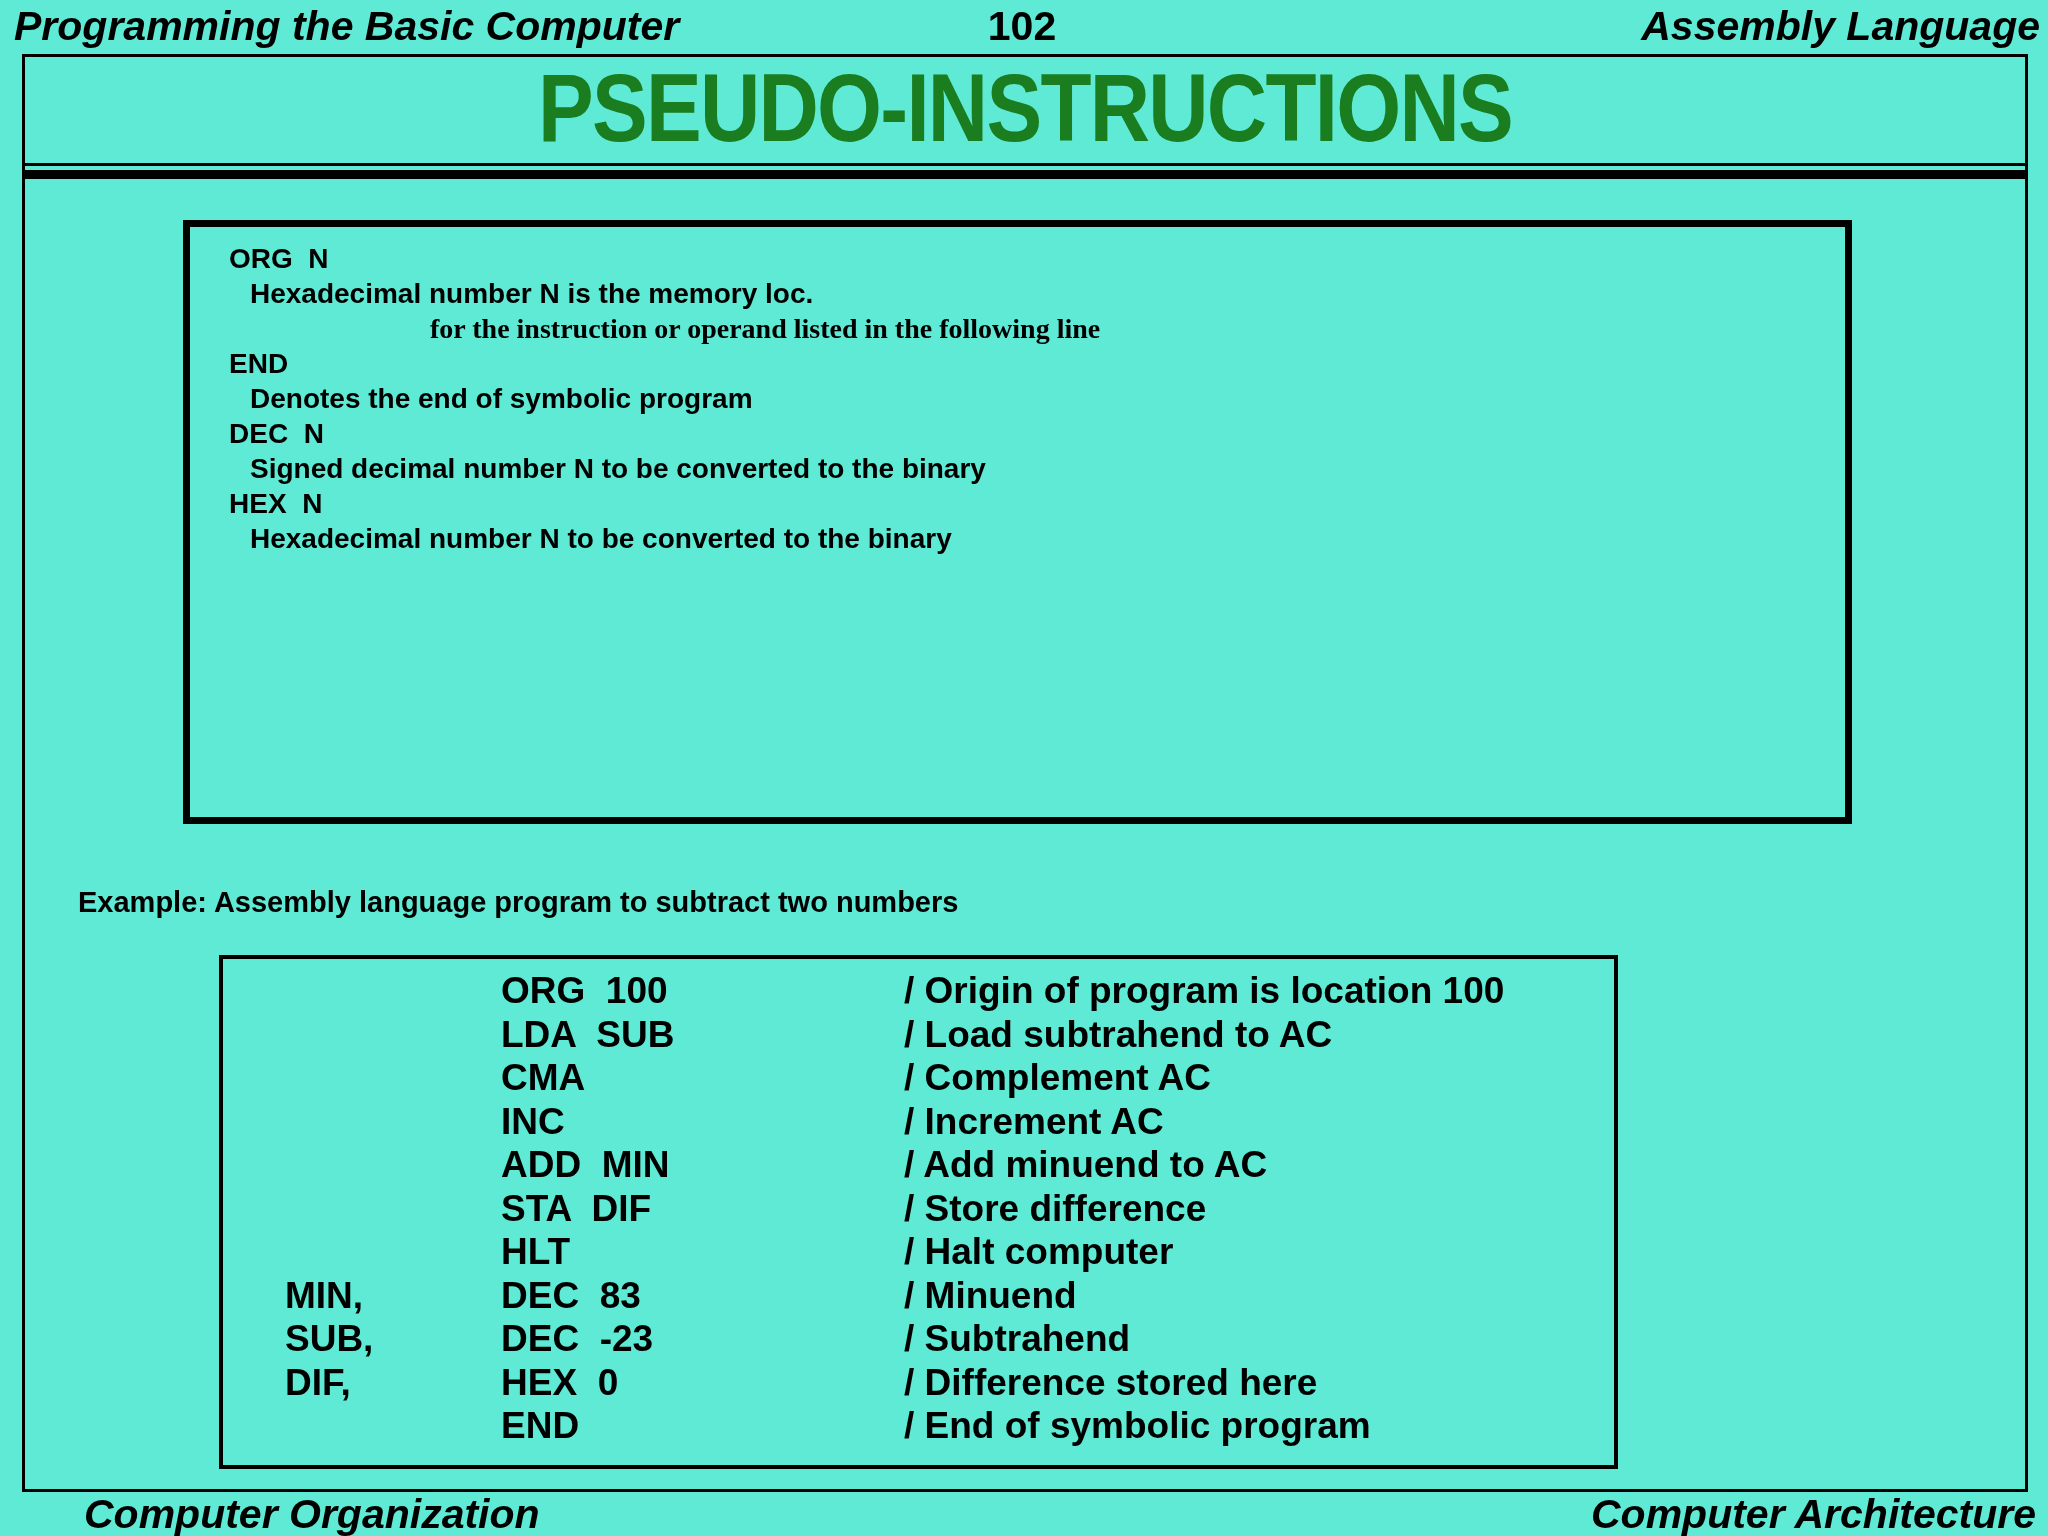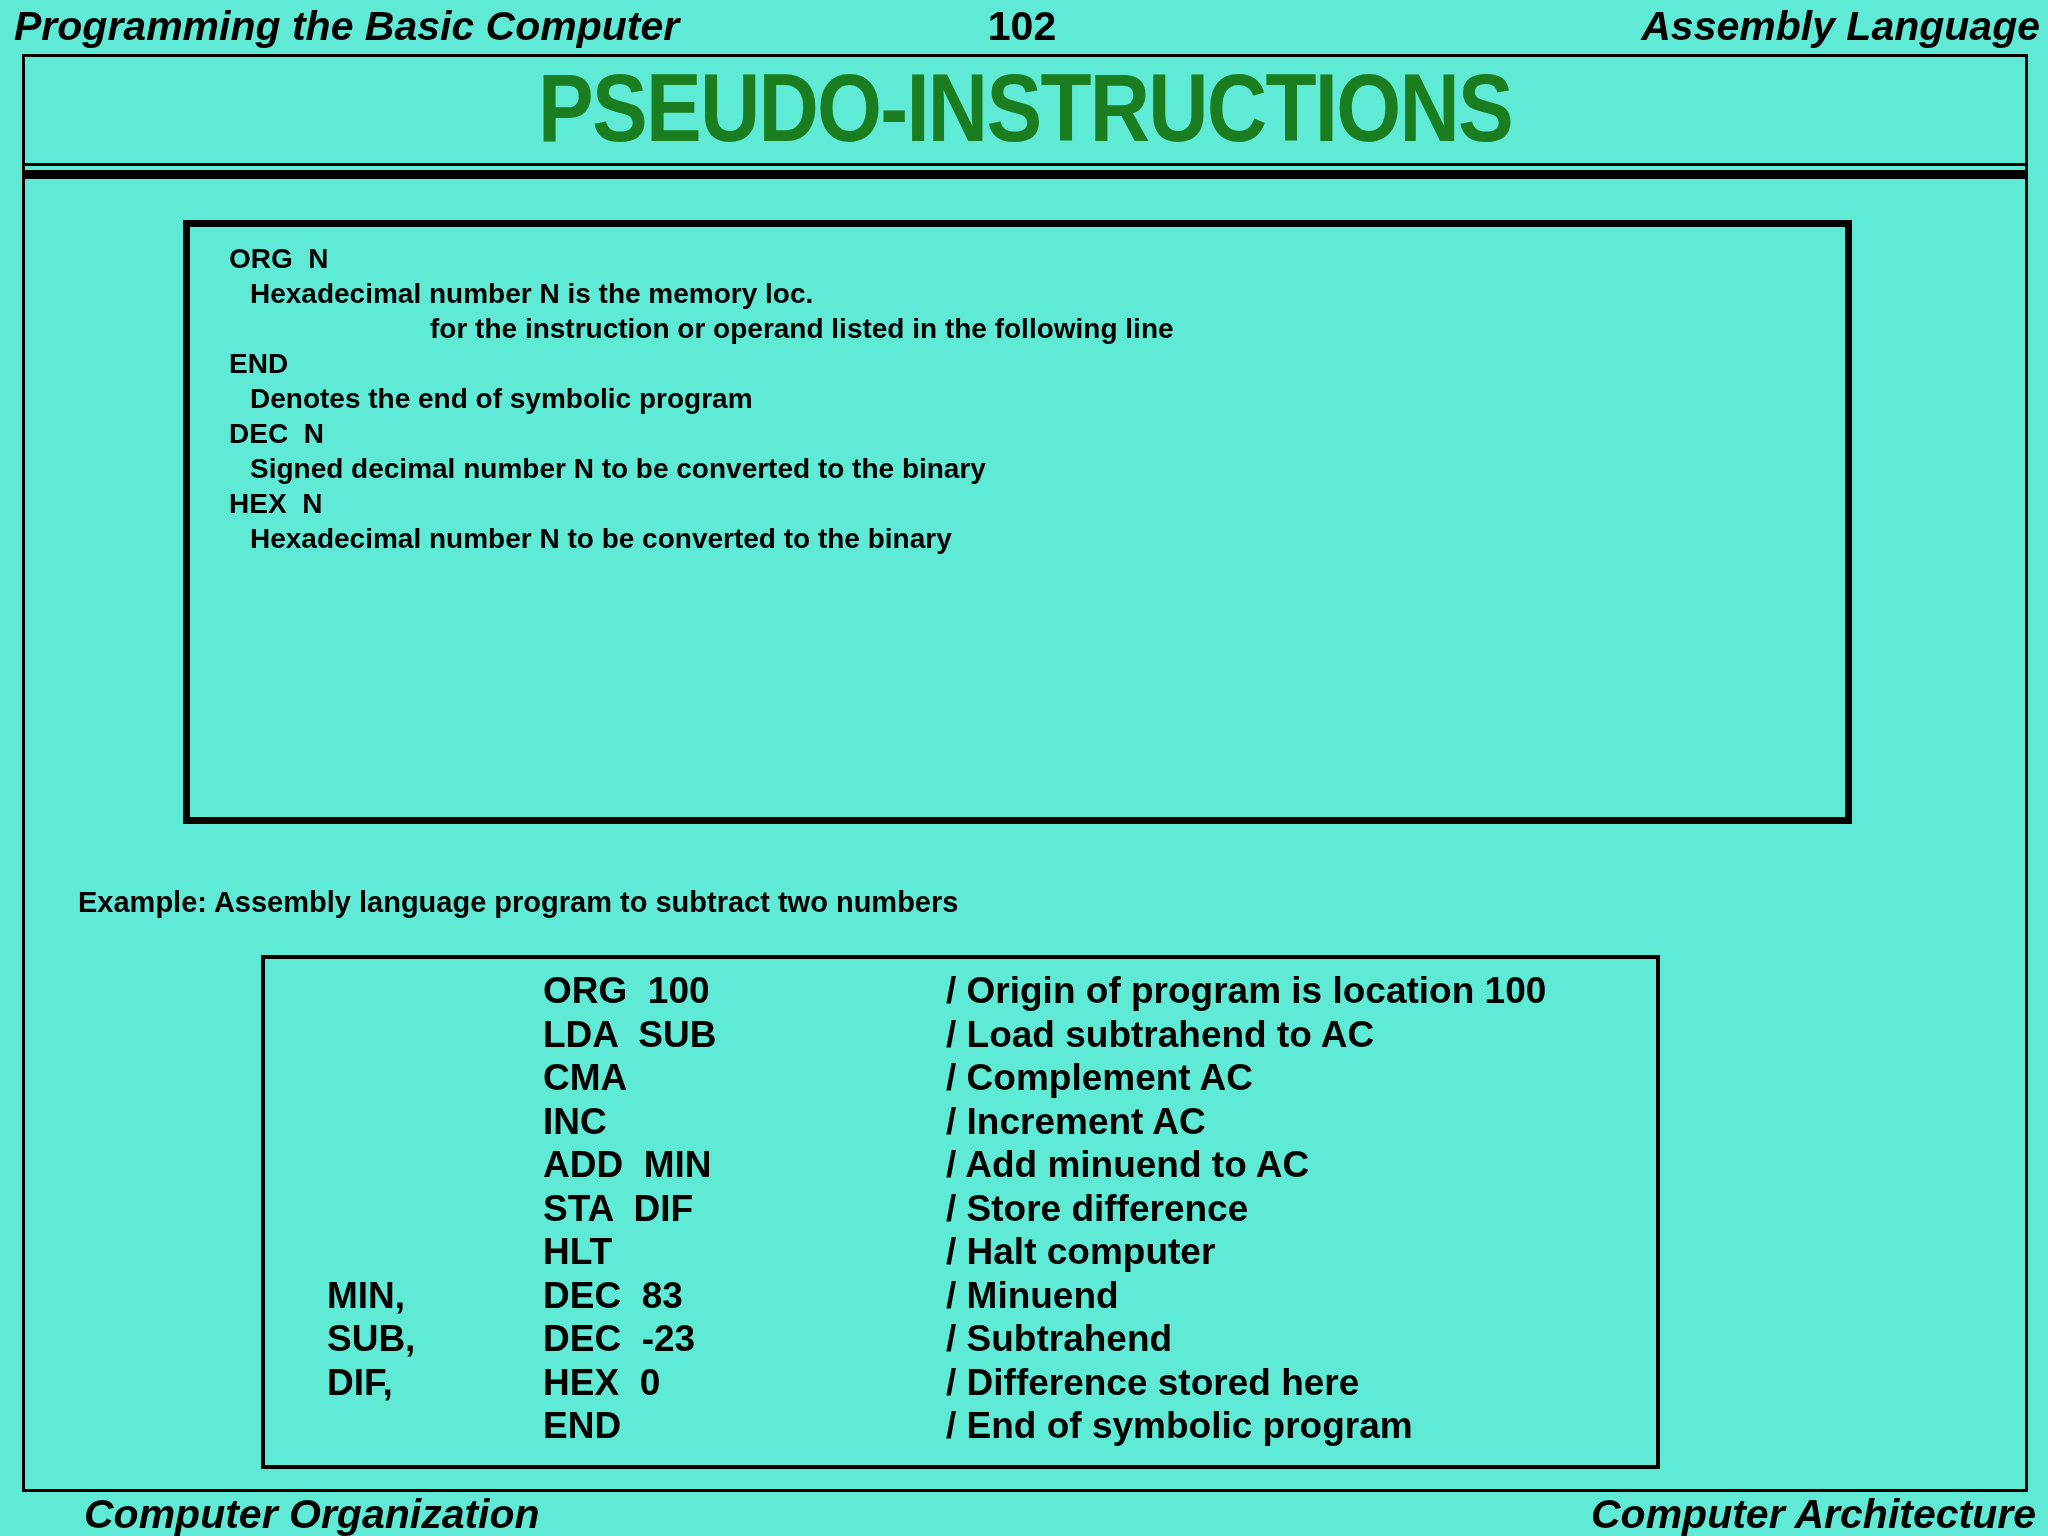--- a/index.html
+++ b/index.html
@@ -39,35 +39,35 @@
   
   .defbox {
     position:absolute; left:183px; top:220px;
     width:1616px; height:576px;
     border:7px solid #000;
     padding:14px 0 0 39px;
     font-weight:bold; font-size:28px; line-height:35px;
   }
   .defline { white-space:pre; }
   .ind1 { margin-left:21px; }
-  .ind2 { margin-left:201px; }
+  .ind2 { margin-left:201px;font-family:Liberation Serif, serif; }
 
   
   .example {
     position:absolute; left:78px; top:886px;
     font-weight:bold; font-size:29px; white-space:nowrap;
   }
 
   
   .codebox {
     position:absolute; left:219px; top:955px;
     width:1391px; height:496px;
     border:4px solid #000;
     padding-top:10px;
-    font-weight:bold; font-size:37px; line-height:43.5px;margin-left:42px;
+    font-weight:bold; font-size:37px; line-height:43.5px;
   }
   .crow { display:flex; }
   .clabel   { width:278px; padding-left:62px; box-sizing:border-box; white-space:pre; }
   .cinstr   { width:403px; white-space:pre; }
   .ccomment { flex:1; white-space:pre; }
 
   
   .ftr {
     position:absolute; top:1492px;
     font-weight:bold; font-style:italic; font-size:41px; line-height:44px;

